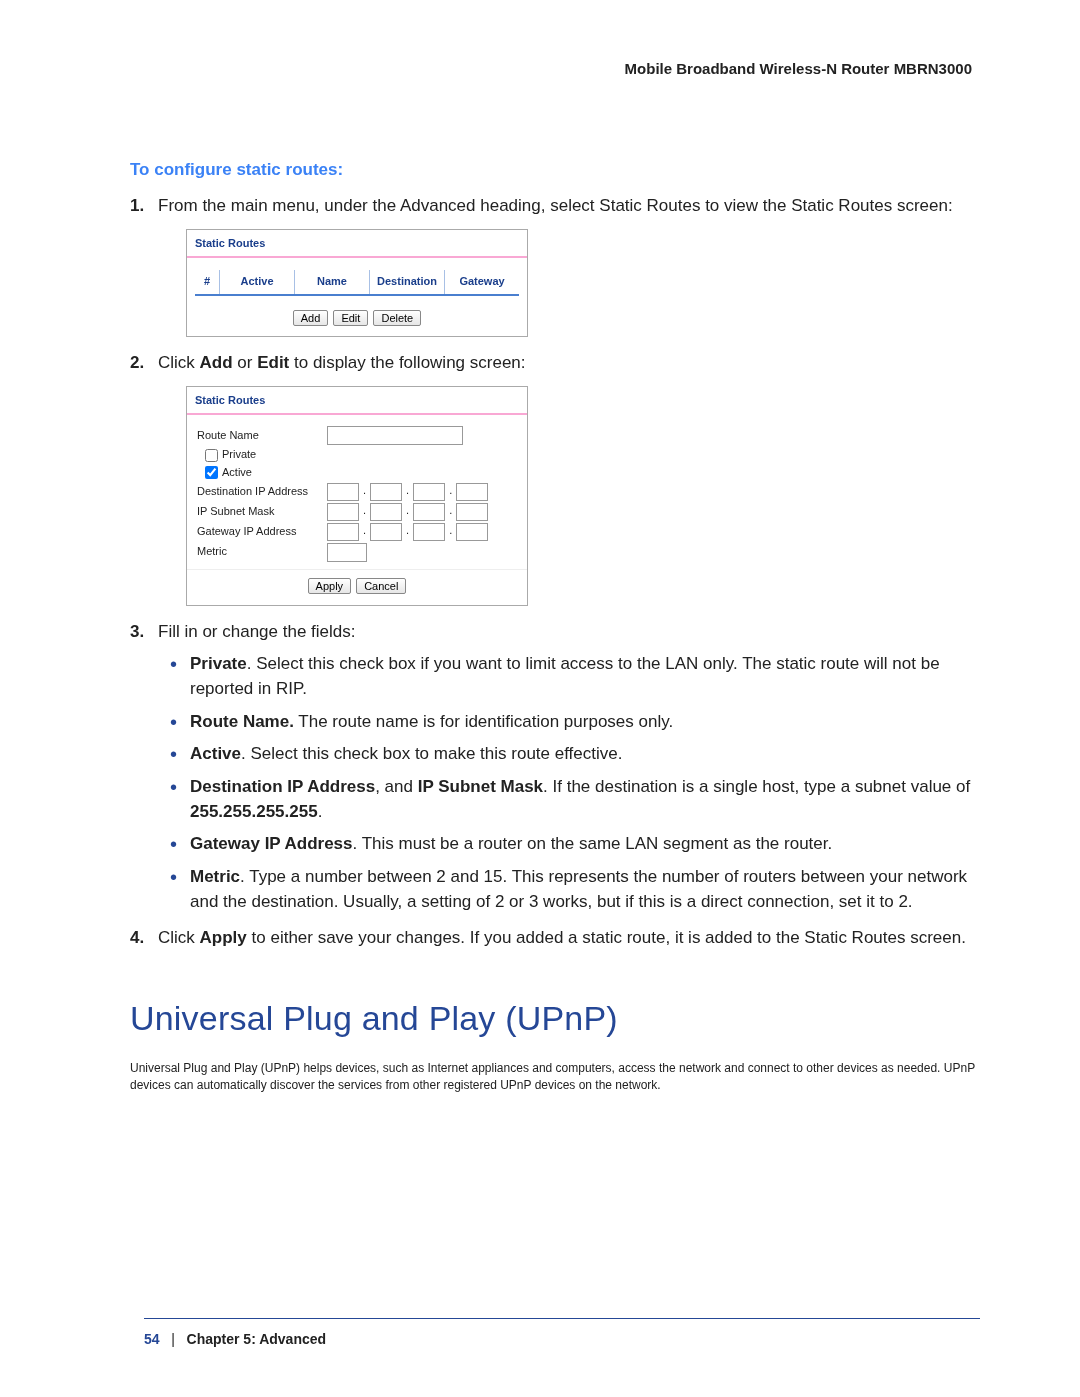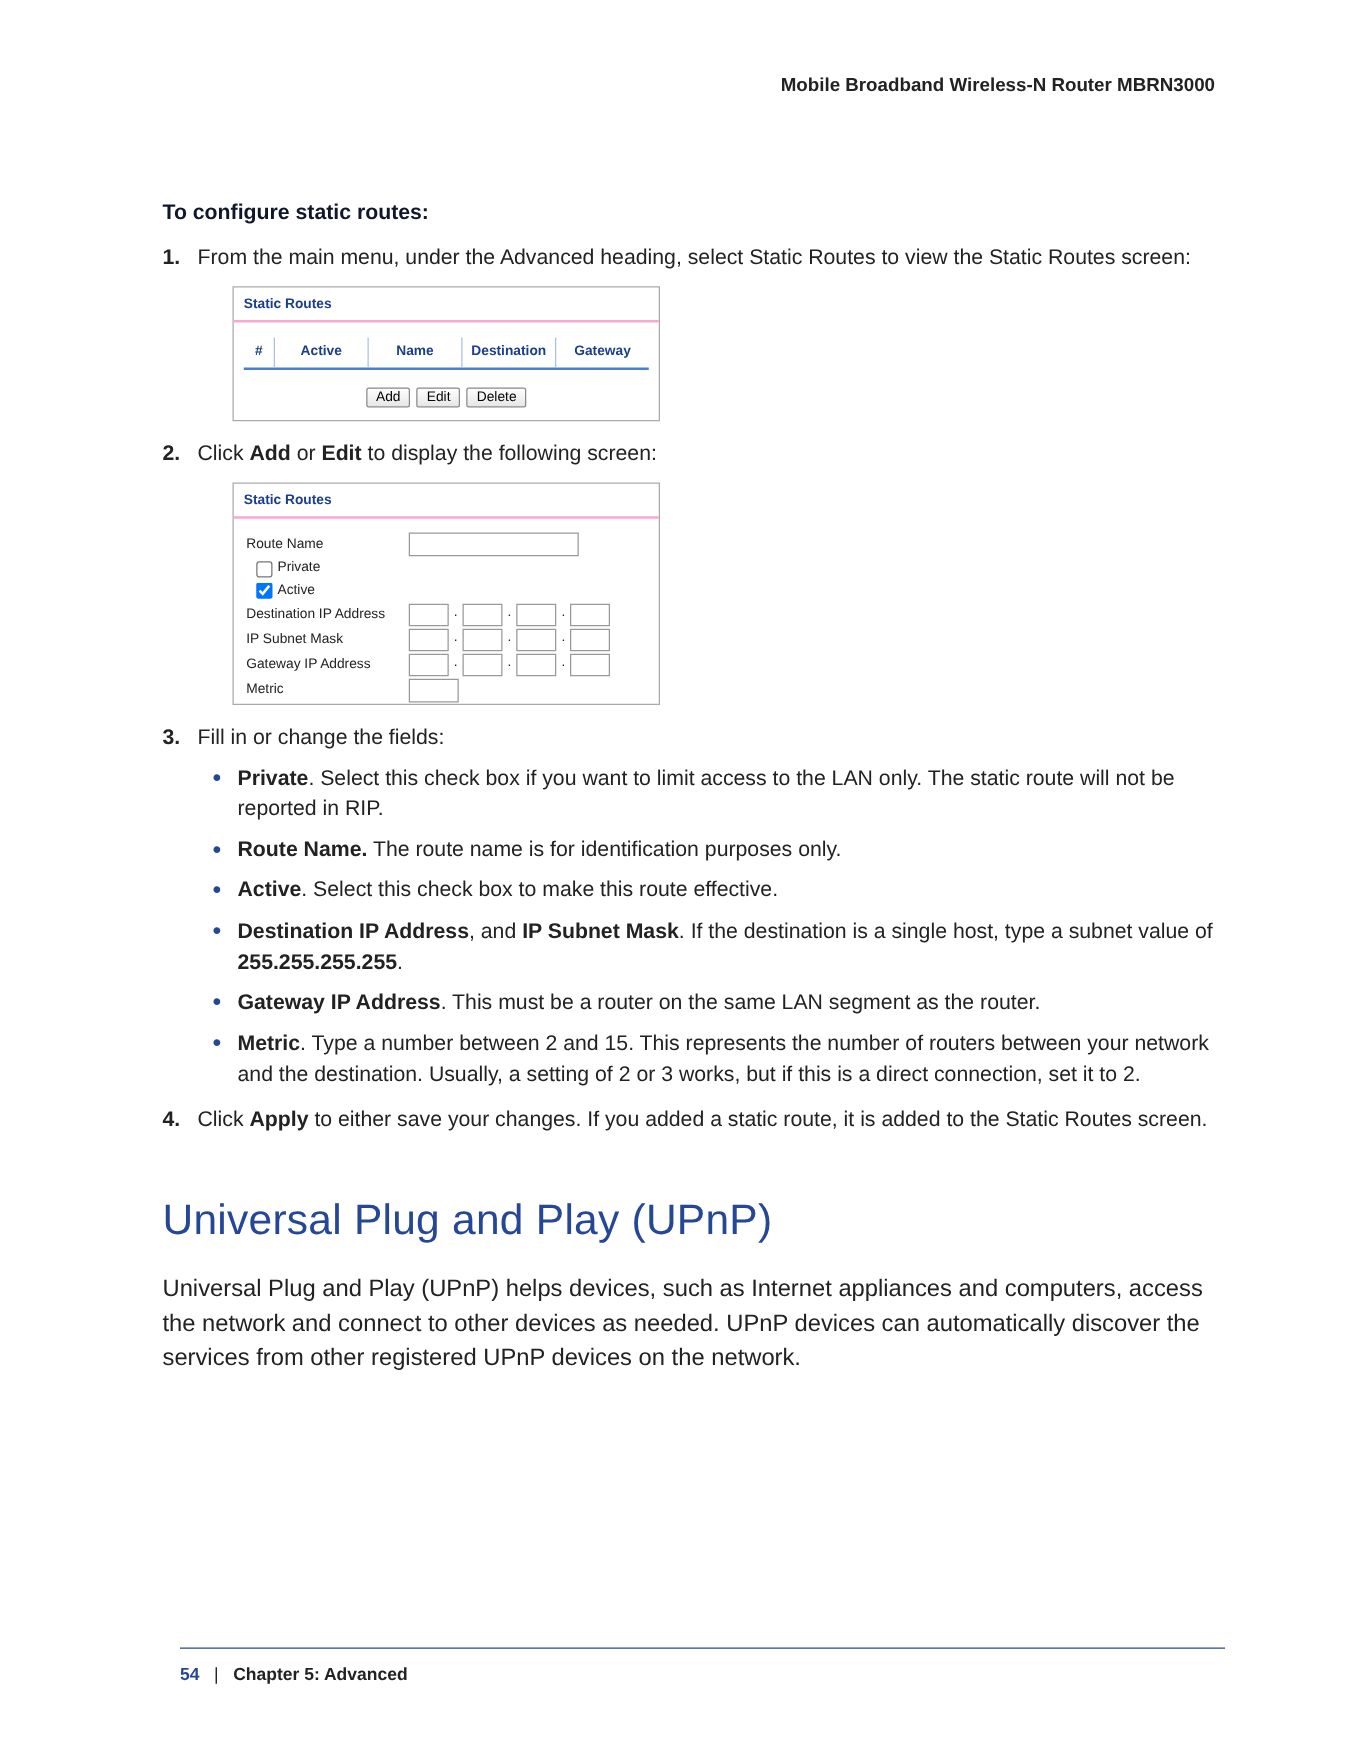--- a/index.html
+++ b/index.html
@@ -16,21 +16,21 @@
     padding: 60px 100px 0 130px;
   }
   .running-header {
     text-align: right;
     font-weight: bold;
     font-size: 15px;
     margin-bottom: 83px;
     padding-right: 8px;
   }
   .blue-heading {
-    color: #0f172a;
+    color: #3b82f6;
     font-weight: bold;
     font-size: 17px;
     margin-bottom: 14px;
   }
   ol.steps {
     list-style: none;
     padding-left: 28px;
     margin: 0;
     font-size: 17px;
     line-height: 1.45;
@@ -116,21 +116,21 @@
   
   .major-heading {
     color: #254796;
     font-size: 34px;
     font-weight: normal;
     margin: 48px 0 22px 0;
     font-family: "Segoe UI", Arial, sans-serif;
     letter-spacing: 0.2px;
   }
   .body-para {
-    font-size: 19px;
+    font-size: 12px;
     line-height: 1.45;
     margin: 0 0 12px 0;
   }
   
   .footer {
     position:absolute;
     left:144px; right:100px; bottom:50px;
   }
   .footer-rule {
     border-top: 1px solid #254796;
@@ -224,20 +224,24 @@
               <span class="dot">.</span>
             <input type="text" style="">
               <span class="dot">.</span>
             <input type="text" style="">
           </div>
         </div>
         <div class="s2-row">
           <div class="s2-label">Metric</div>
           <input class="small" type="text" style="">
         </div>
+        <div class="s2-btnrow">
+          <button>Apply</button>
+          <button>Cancel</button>
+        </div>
       </div>
     </li>
 
     <li data-num="3">
       <span>Fill in or change the fields:</span>
       <ul class="bullets">
         <li>
           <span class="bold">Private</span><span>. Select this check box if you want to limit access to the LAN only. The static route will not be reported in RIP.</span>
         </li>
         <li>

